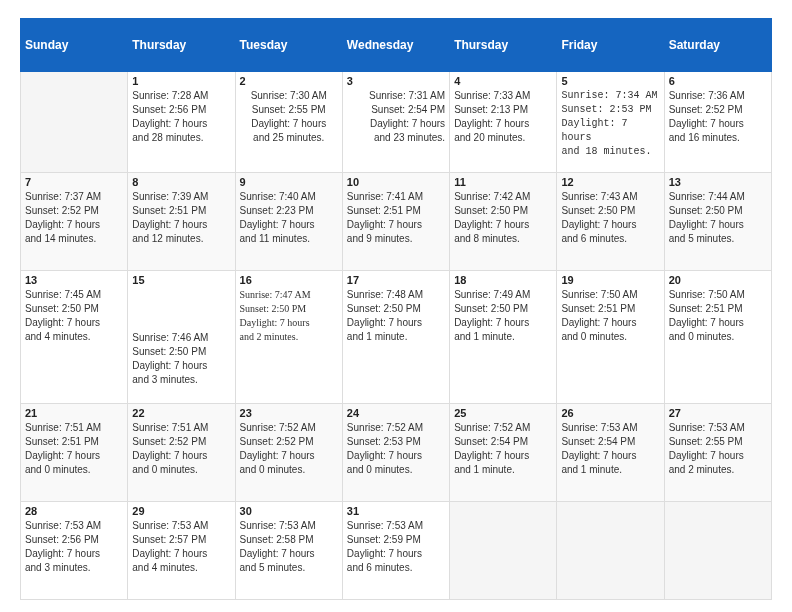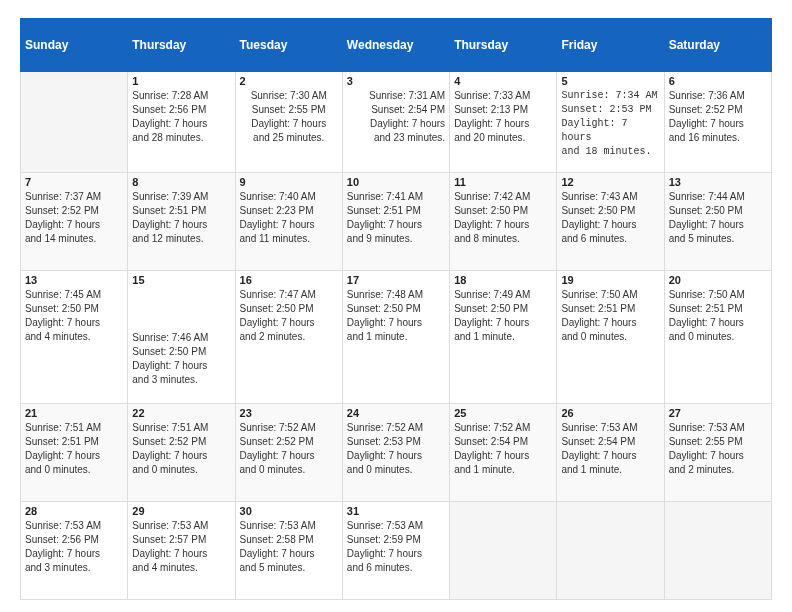--- a/index.html
+++ b/index.html
@@ -228,21 +228,21 @@
           </td>
           <td>
             <span class="day-num">15</span>
             <div class="cell-info" style="white-space: pre-line; margin-top: 45px;">Sunrise: 7:46 AM
 Sunset: 2:50 PM
 Daylight: 7 hours
 and 3 minutes.</div>
           </td>
           <td>
             <span class="day-num">16</span>
-            <div class="cell-info" style="white-space: pre-line;">Sunrise: 7:47 AM
+            <div class="cell-info" style="white-space: pre-line; font-family: Liberation Serif, serif;">Sunrise: 7:47 AM
 Sunset: 2:50 PM
 Daylight: 7 hours
 and 2 minutes.</div>
           </td>
           <td>
             <span class="day-num">17</span>
             <div class="cell-info" style="white-space: pre-line;">Sunrise: 7:48 AM
 Sunset: 2:50 PM
 Daylight: 7 hours
 and 1 minute.</div>

